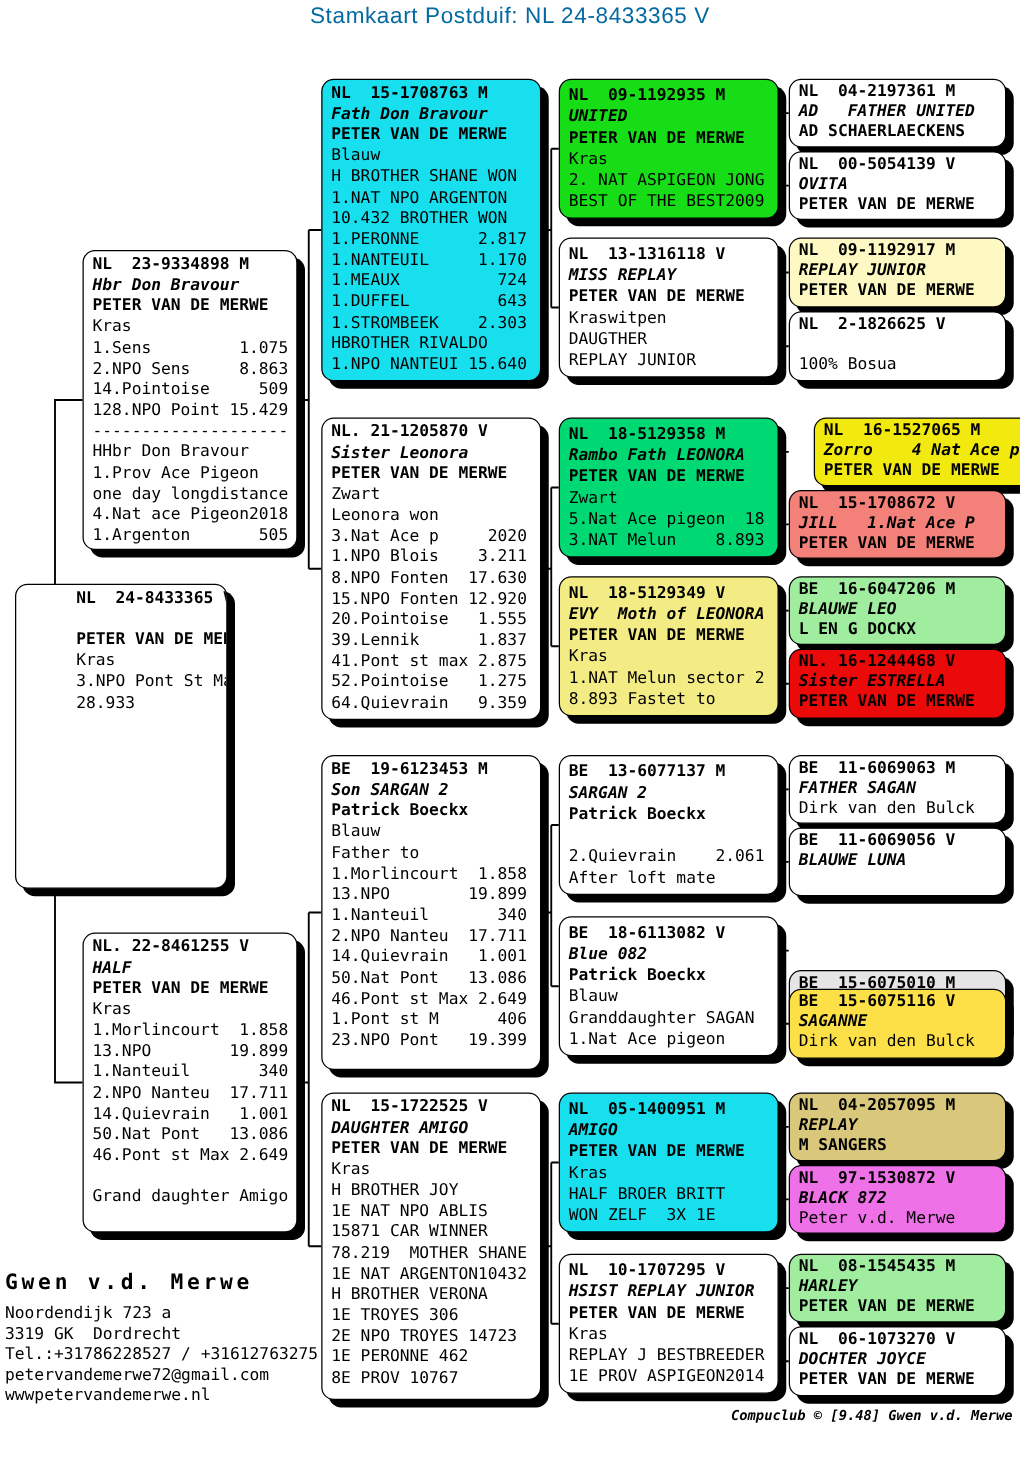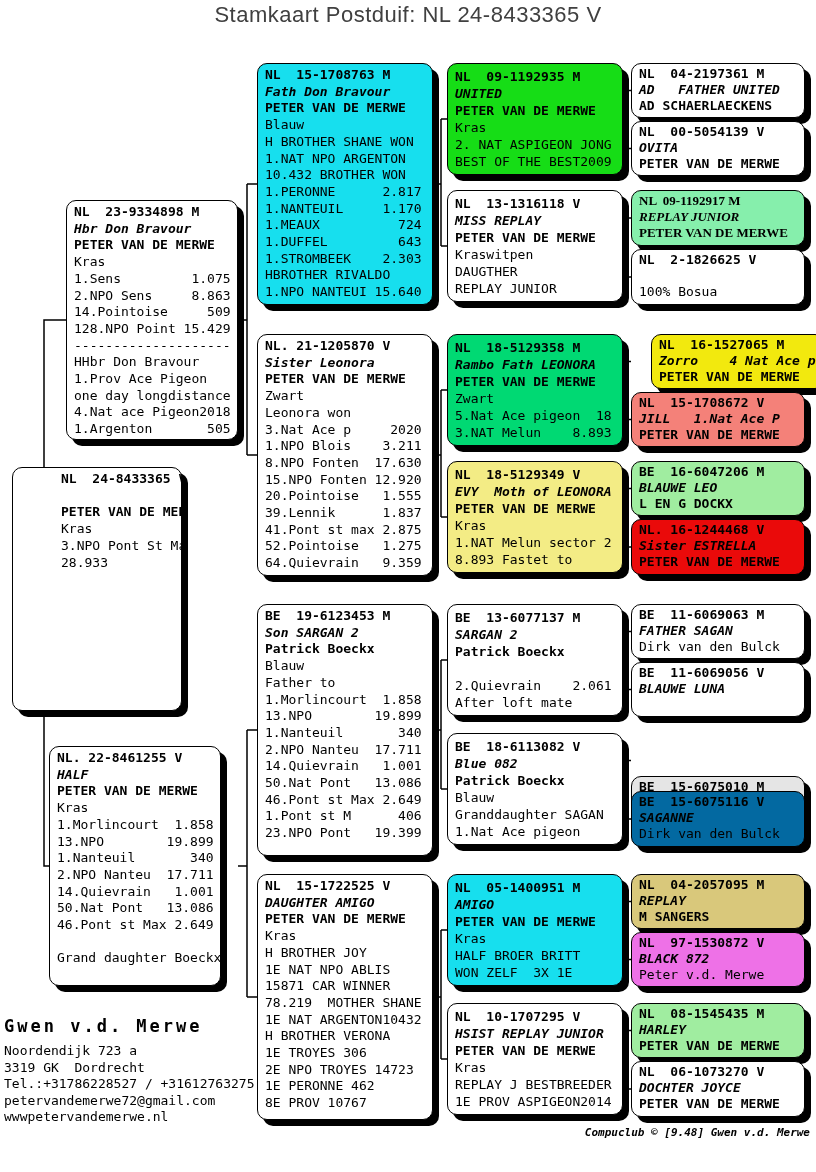--- a/index.html
+++ b/index.html
@@ -1,20 +1,20 @@
 <!DOCTYPE html>
 <html><head>
 <meta charset="utf-8">
 <style>
   html,body{margin:0;padding:0;background:#fff;}
   #canvas{position:relative;width:816px;height:1172px;background:#ffffff;
           font-family:"DejaVu Sans Mono",monospace;overflow:hidden;}
   .title{position:absolute;top:2px;left:0;width:100%;text-align:center;
-         font-family:"Liberation Sans",sans-serif;font-size:22px;font-weight:400;
-         color:#404040;letter-spacing:0.5px;}
+         font-family:"Liberation Sans",sans-serif;font-size:18px;font-weight:400;
+         color:#0369a1;letter-spacing:0.5px;}
   #connectors{position:absolute;left:0;top:0;z-index:1;}
   .box{position:absolute;box-sizing:border-box;border:1.5px solid #000;border-radius:10px;
        box-shadow:6px 6px 0 #000;padding:3px 7px;overflow:hidden;z-index:2;}
   .ln{white-space:pre;font-size:13px;color:#000;}
   .lg .ln{line-height:16.7px;}
   .md .ln{line-height:17px;}
   .sm .ln{line-height:15.8px;}
   .md{padding-top:4px;}
   .sm{padding-top:2px;}
   .ln.b{font-weight:bold;}
@@ -51,34 +51,34 @@
         <div class="ln n">1.Argenton       505</div>
       </div>
       <div class="box lg" style="left: 12px; top: 467px; width: 170px; height: 244px; background: rgb(255, 255, 255); padding-left: 48px;">
         <div class="ln b">NL  24-8433365 V</div>
         <div class="ln n">&nbsp;</div>
         <div class="ln b">PETER VAN DE MERWE</div>
         <div class="ln n">Kras</div>
         <div class="ln n">3.NPO Pont St Max</div>
         <div class="ln n">28.933</div>
       </div>
-      <div class="box lg" style="left: 49px; top: 746px; width: 172px; height: 240px; background: rgb(255, 255, 255);">
+      <div class="box lg" style="left: 66px; top: 746px; width: 172px; height: 240px; background: rgb(255, 255, 255);">
         <div class="ln b">NL. 22-8461255 V</div>
         <div class="ln i">HALF</div>
         <div class="ln b">PETER VAN DE MERWE</div>
         <div class="ln n">Kras</div>
         <div class="ln n">1.Morlincourt  1.858</div>
         <div class="ln n">13.NPO        19.899</div>
         <div class="ln n">1.Nanteuil       340</div>
         <div class="ln n">2.NPO Nanteu  17.711</div>
         <div class="ln n">14.Quievrain   1.001</div>
         <div class="ln n">50.Nat Pont   13.086</div>
         <div class="ln n">46.Pont st Max 2.649</div>
         <div class="ln n">&nbsp;</div>
-        <div class="ln n">Grand daughter Boeckx</div>
+        <div class="ln n">Grand daughter Amigo</div>
       </div>
       <div class="box lg" style="left: 257px; top: 63px; width: 176px; height: 242px; background: rgb(23, 223, 238);">
         <div class="ln b">NL  15-1708763 M</div>
         <div class="ln i">Fath Don Bravour</div>
         <div class="ln b">PETER VAN DE MERWE</div>
         <div class="ln n">Blauw</div>
         <div class="ln n">H BROTHER SHANE WON</div>
         <div class="ln n">1.NAT NPO ARGENTON</div>
         <div class="ln n">10.432 BROTHER WON</div>
         <div class="ln n">1.PERONNE      2.817</div>
@@ -204,21 +204,21 @@
       <div class="box sm" style="left: 631px; top: 63px; width: 174px; height: 55px; background: rgb(255, 255, 255);">
         <div class="ln b">NL  04-2197361 M</div>
         <div class="ln i">AD   FATHER UNITED</div>
         <div class="ln b">AD SCHAERLAECKENS</div>
       </div>
       <div class="box sm" style="left: 631px; top: 121px; width: 174px; height: 55px; background: rgb(255, 255, 255);">
         <div class="ln b">NL  00-5054139 V</div>
         <div class="ln i">OVITA</div>
         <div class="ln b">PETER VAN DE MERWE</div>
       </div>
-      <div class="box sm" style="left: 631px; top: 190px; width: 174px; height: 56px; background: #86efac; font-family: Liberation Serif, serif;">
+      <div class="box sm" style="left: 631px; top: 190px; width: 174px; height: 56px; background: #fef9c3;">
         <div class="ln b">NL  09-1192917 M</div>
         <div class="ln i">REPLAY JUNIOR</div>
         <div class="ln b">PETER VAN DE MERWE</div>
       </div>
       <div class="box sm" style="left: 631px; top: 249px; width: 174px; height: 56px; background: rgb(255, 255, 255);">
         <div class="ln b">NL  2-1826625 V</div>
         <div class="ln n">&nbsp;</div>
         <div class="ln n">100% Bosua</div>
       </div>
       <div class="box sm" style="left: 651px; top: 334px; width: 174px; height: 55px; background: rgb(242, 233, 14);">
@@ -248,21 +248,21 @@
       </div>
       <div class="box sm" style="left: 631px; top: 662px; width: 174px; height: 55px; background: rgb(255, 255, 255);">
         <div class="ln b">BE  11-6069056 V</div>
         <div class="ln i">BLAUWE LUNA</div>
       </div>
       <div class="box sm" style="left: 631px; top: 776px; width: 174px; height: 55px; background: #e5e5e5;">
         <div class="ln b">BE  15-6075010 M</div>
         <div class="ln i">MEALY SAGAN</div>
         <div class="ln n">Dirk van den Bulck</div>
       </div>
-      <div class="box sm" style="left: 631px; top: 791px; width: 174px; height: 56px; background: #0369a1;">
+      <div class="box sm" style="left: 631px; top: 791px; width: 174px; height: 56px; background: #fde047;">
         <div class="ln b">BE  15-6075116 V</div>
         <div class="ln i">SAGANNE</div>
         <div class="ln n">Dirk van den Bulck</div>
       </div>
       <div class="box sm" style="left: 631px; top: 874px; width: 174px; height: 55px; background: rgb(217, 200, 123);">
         <div class="ln b">NL  04-2057095 M</div>
         <div class="ln i">REPLAY</div>
         <div class="ln b">M SANGERS</div>
       </div>
       <div class="box sm" style="left: 631px; top: 932px; width: 174px; height: 55px; background: rgb(238, 113, 231);">

